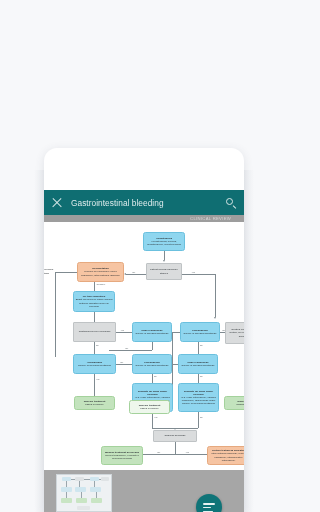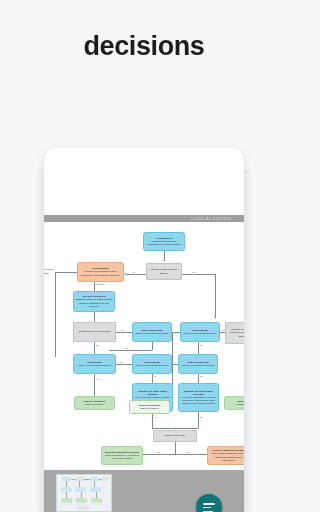--- a/index.html
+++ b/index.html
@@ -249,21 +249,20 @@
   }
   .shadow-l { left: 34px; background: linear-gradient(to right, rgba(140,150,165,0.00), rgba(140,150,165,0.10)); }
   .shadow-r { left: 244px; background: linear-gradient(to left, rgba(140,150,165,0.00), rgba(140,150,165,0.10)); }
 </style>
 </head>
 <body>
 
 <div id="screen">
 
   <div class="headline">
-    <div>decisions</div>
   </div>
 
   <div class="shadow-l"></div>
   <div class="shadow-r"></div>
 
   <div class="phone">
     <div class="phone-inner">
 
       <div class="canvas">
 
@@ -439,20 +438,28 @@
           <span class="nt">Medical treatment as needed</span>
           <span class="ns">Repeat endoscopy, evaluate if recurring bleeding</span>
         </div>
 
         <div class="node n-orange" style="left:182px; top:224px; width:43px; height:19px;">
           <span class="nt">Further testing as indicated</span>
           <span class="ns">Interventional radiology, repeat endoscopy, intraoperative enteroscopy</span>
         </div>
       </div>
 
+      <div class="appbar">
+        <div class="appbar-close"></div>
+        <div class="appbar-title">Gastrointestinal bleeding</div>
+        <div class="appbar-search">
+          <span class="mg-circle"></span>
+          <span class="mg-handle"></span>
+        </div>
+      </div>
 
       <div class="substrip">
         <span class="substrip-label">CLINICAL REVIEW</span>
       </div>
 
       <div class="lower">
         <div class="minimap">
           <div class="mm-ln" style="left:6px; top:4px; width:44px; height:0.6px;"></div>
           <div class="mm-node" style="left:5px; top:2px; width:9px; height:4px; background:#cfe6ef;"></div>
           <div class="mm-node" style="left:18px; top:2px; width:9px; height:4px; background:#dfe3e5;"></div>

